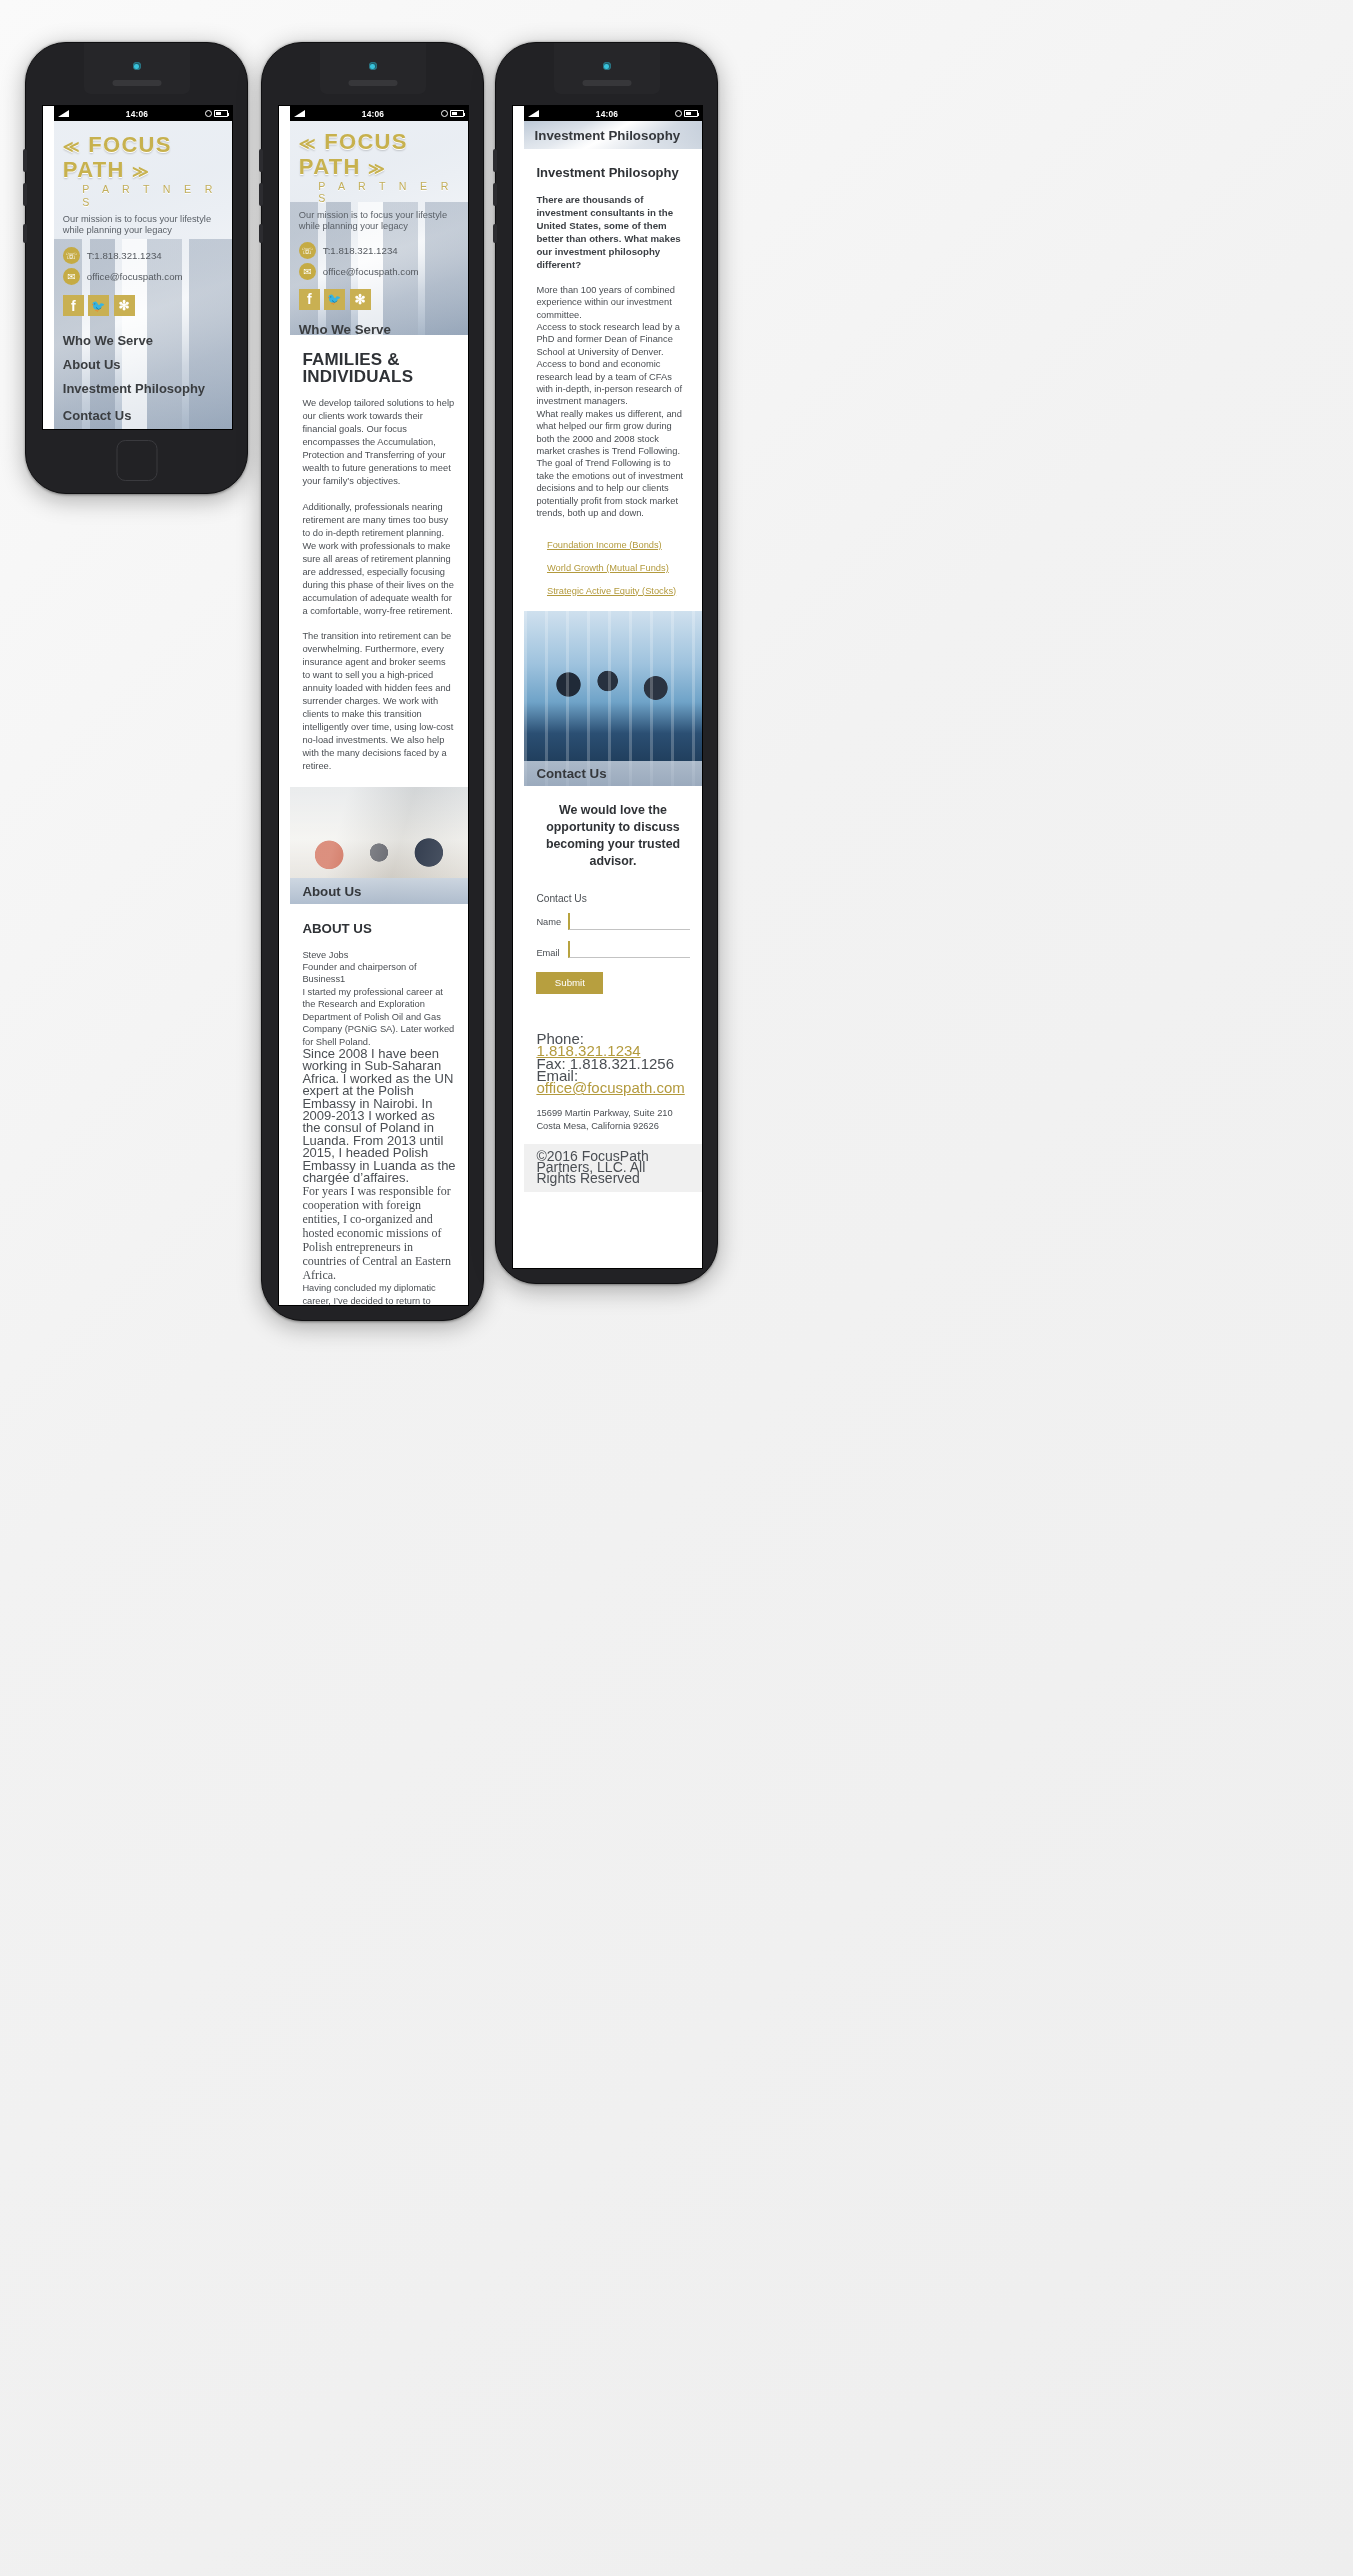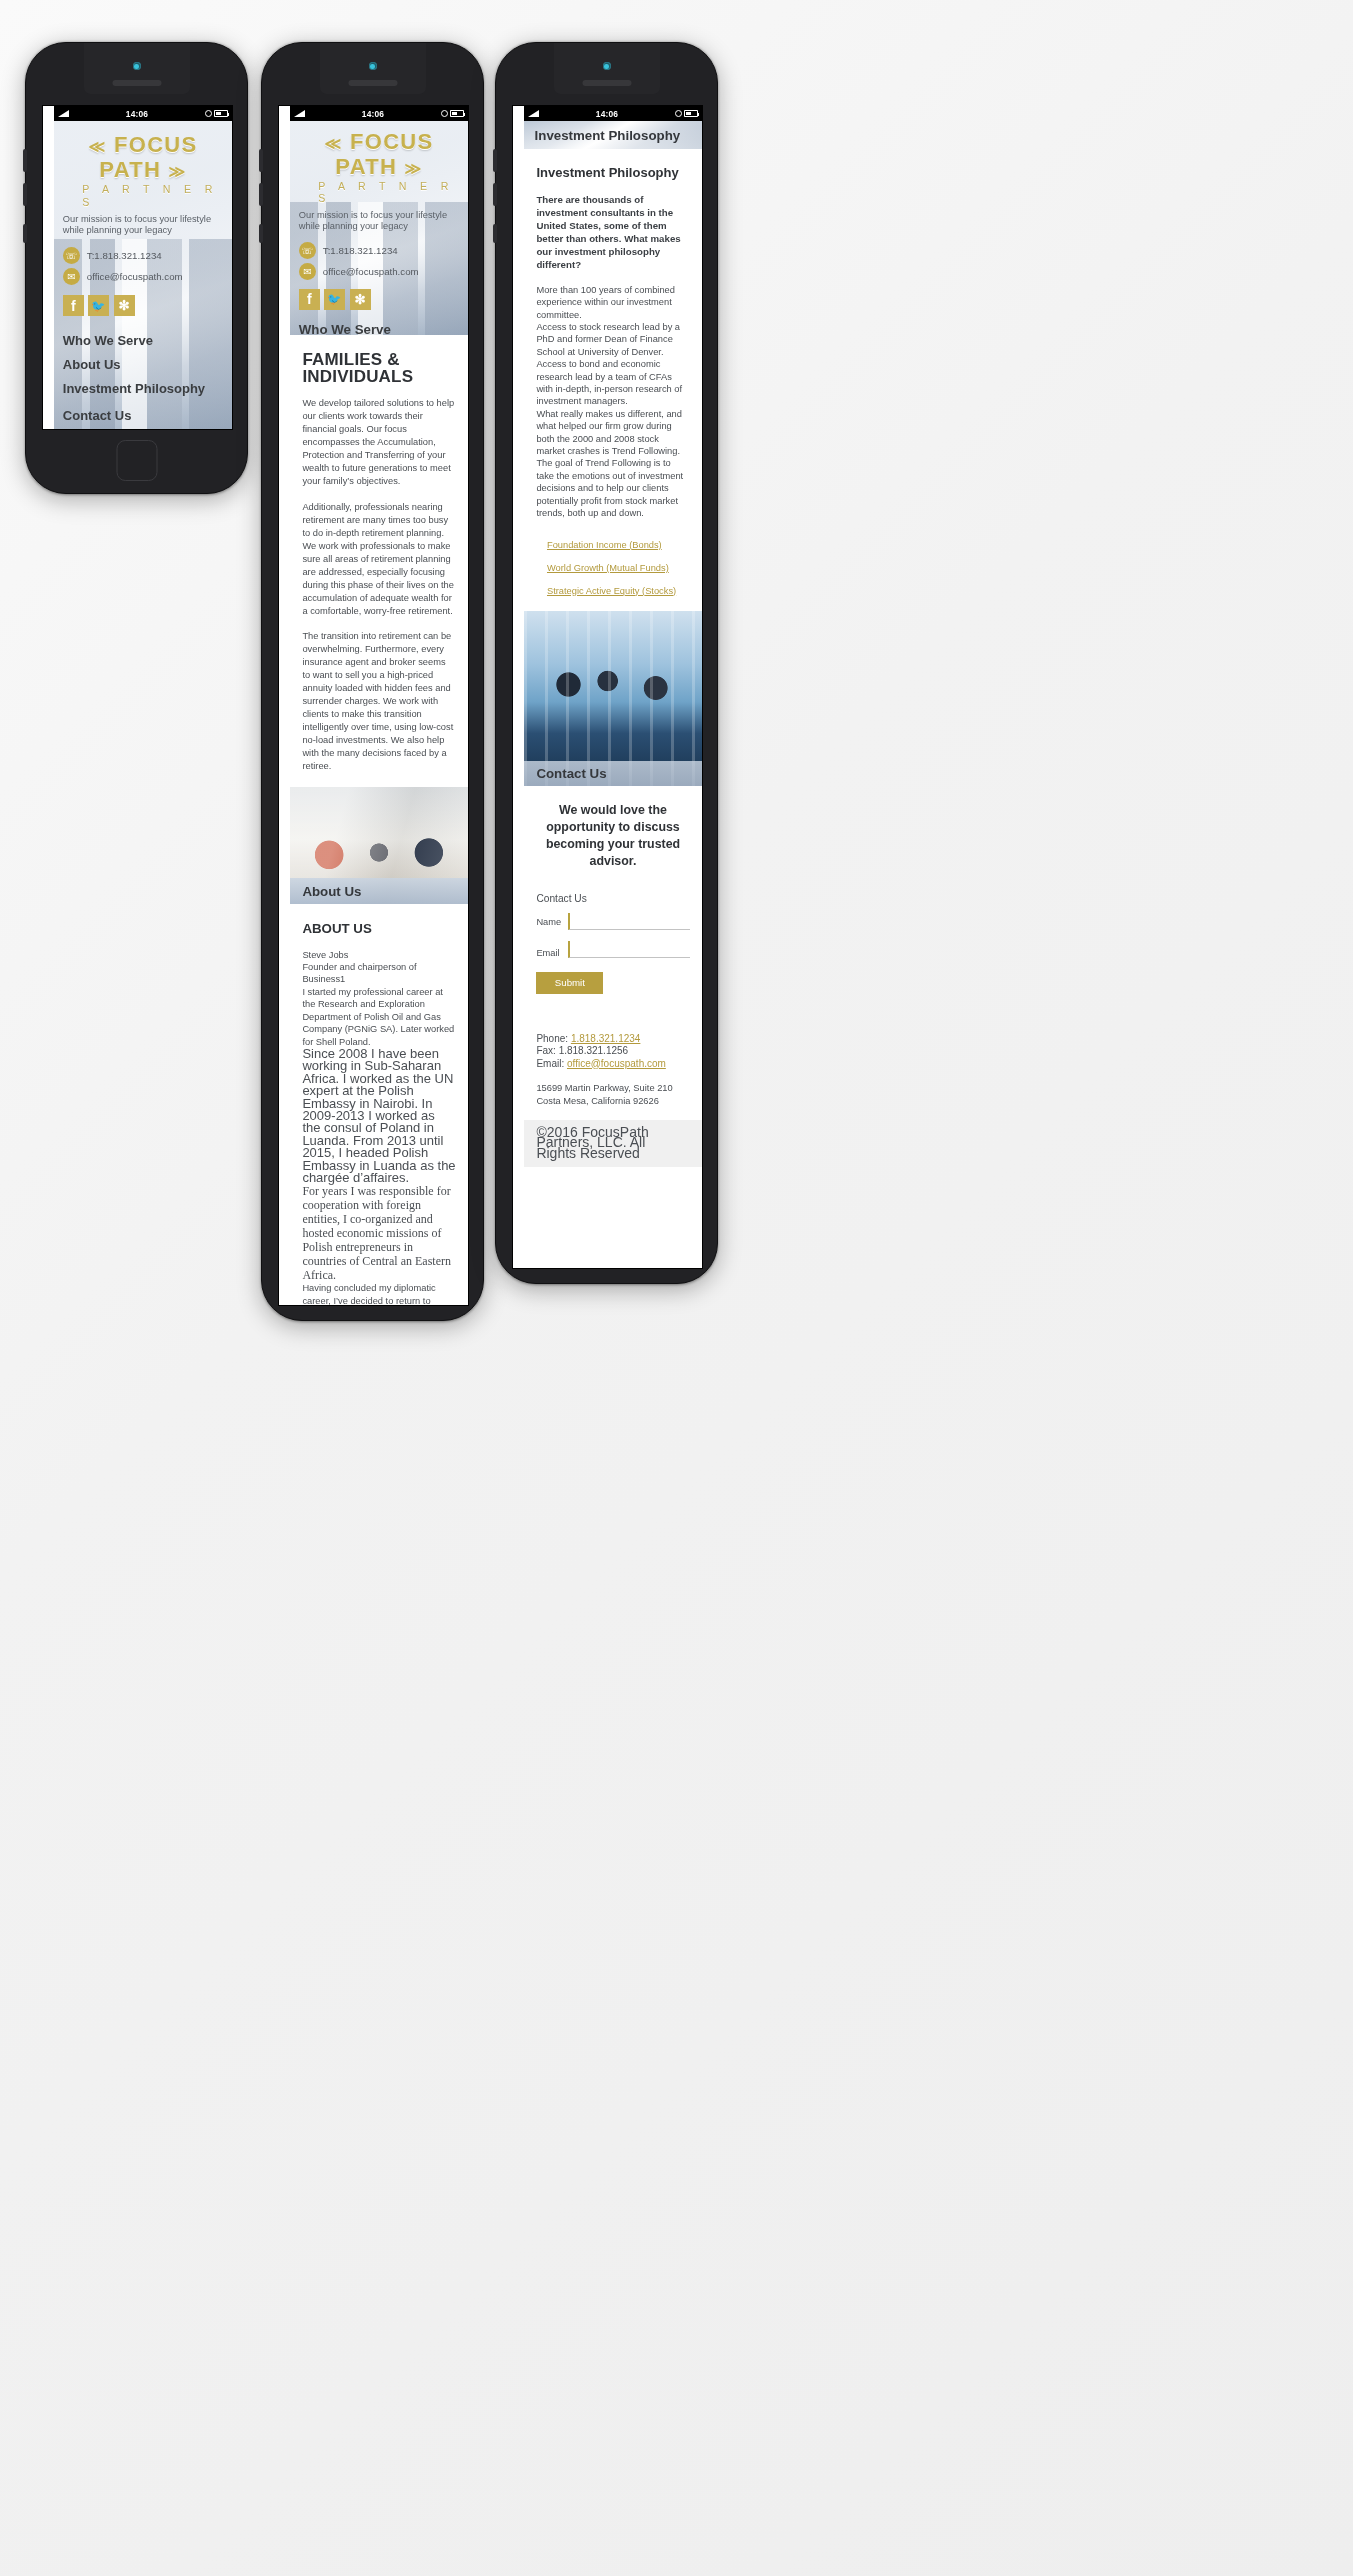--- a/index.html
+++ b/index.html
@@ -56,21 +56,21 @@
     content:""; position:absolute; left:0; right:0; bottom:0; height:62%;
     background:
       linear-gradient(to right, rgba(150,163,180,.55) 0 16%, rgba(255,255,255,0) 16% 20%,
         rgba(130,145,165,.5) 20% 34%, rgba(255,255,255,0) 34% 38%,
         rgba(255,255,255,.75) 38% 52%, rgba(160,172,188,.5) 52% 72%,
         rgba(255,255,255,0) 72% 76%, rgba(140,155,175,.5) 76% 100%);
     opacity:.9;}
   .logo { text-align: left; padding: 12.4px 8.8px 0 8.8px; position: relative; z-index:2;}
   .logo-main { font-family: "Liberation Sans", sans-serif; font-weight: bold;
      letter-spacing: 1.3px; color: #c7b14e;
-     text-shadow: 0 0.9px 0 #fff, 0 1.8px 1.8px rgba(0,0,0,.18); text-align: center; }
+     text-shadow: 0 0.9px 0 #fff, 0 1.8px 1.8px rgba(0,0,0,.18); }
   .logo-sub { letter-spacing: 5.3px; color: #c2ae5a; font-weight: normal;
      text-shadow: 0 0.9px 0 #fff; }
   .logo-mark{display:inline-block;color:#c7b14e;}
   .tagline { color: #5b6168; padding: 5.3px 8.8px 0 8.8px; position:relative; z-index:2;}
   .contactrow { display:flex; align-items:center; gap:7px; padding:0 8.8px; position:relative; z-index:2;}
   .cicon { background:#c5ab44; border-radius:50%; display:flex; align-items:center;
      justify-content:center; color:#fff; flex:none;}
   .clink { color:#555a60; }
   .socials { display:flex; gap:4.4px; padding:0 8.8px; position:relative; z-index:2;}
   .soc { background:#c9b052; display:flex; align-items:center; justify-content:center;
@@ -337,21 +337,21 @@
 
             <div style="display:flex; align-items:flex-end; gap:7px; margin-top:10.6px;">
               <label class="formlabel" style="font-size:9.3px; width:30px;">Email</label>
               <input class="inputline" type="text" style="flex: 1 1 0%; height: 17px; font-size: 9.3px;" value="">
             </div>
 
 
             <button class="submit" style="margin-top:14px; width:67px; height:22px; font-size:9.7px;">Submit</button>
           </div>
 
-          <div class="footlinks" style="margin-top:39px; font-size:10px; line-height:12.4px;">
+          <div class="footlinks" style="margin-top:39px; font-size:15px; line-height:12.4px;">
             <div>
               <span>Phone:</span>
               <a style="text-decoration:underline;">1.818.321.1234</a>
             </div>
             <div>
               <span>Fax:</span>
               <span>1.818.321.1256</span>
             </div>
             <div>
               <span>Email:</span>

